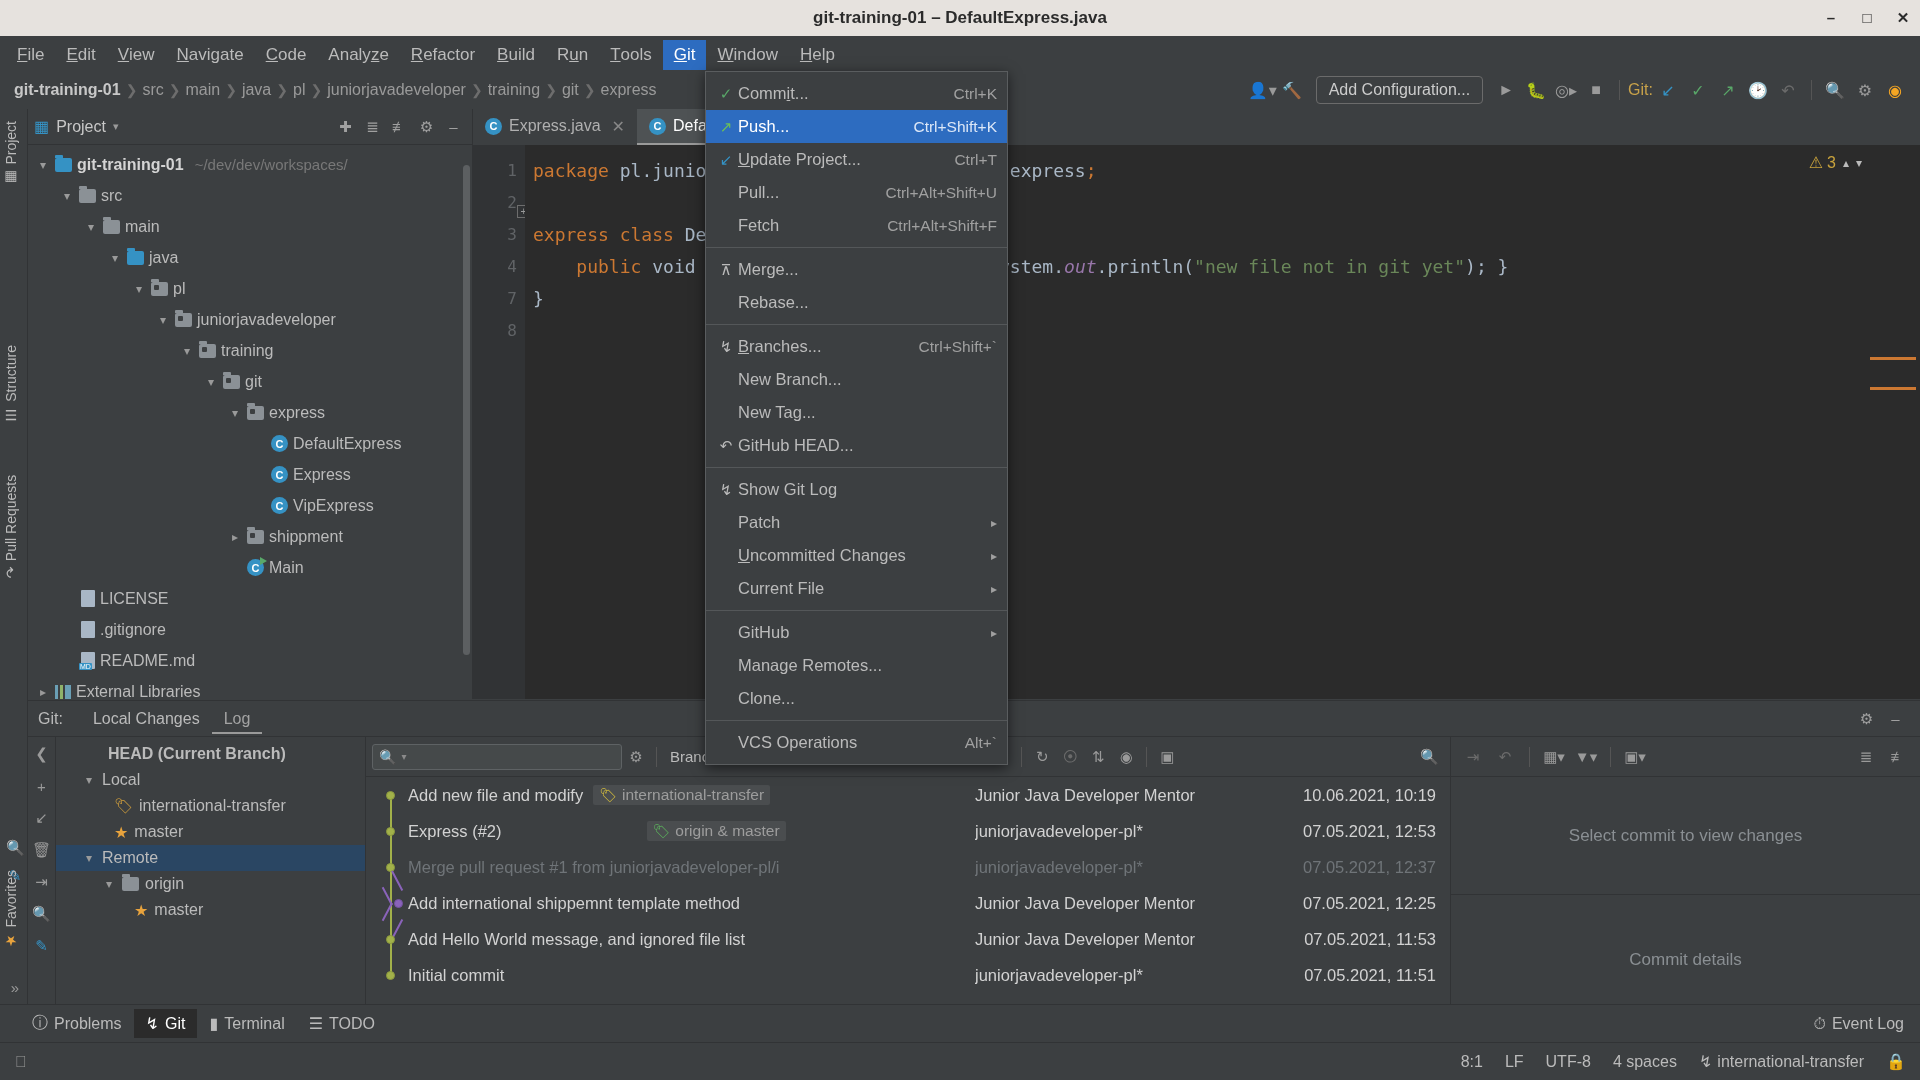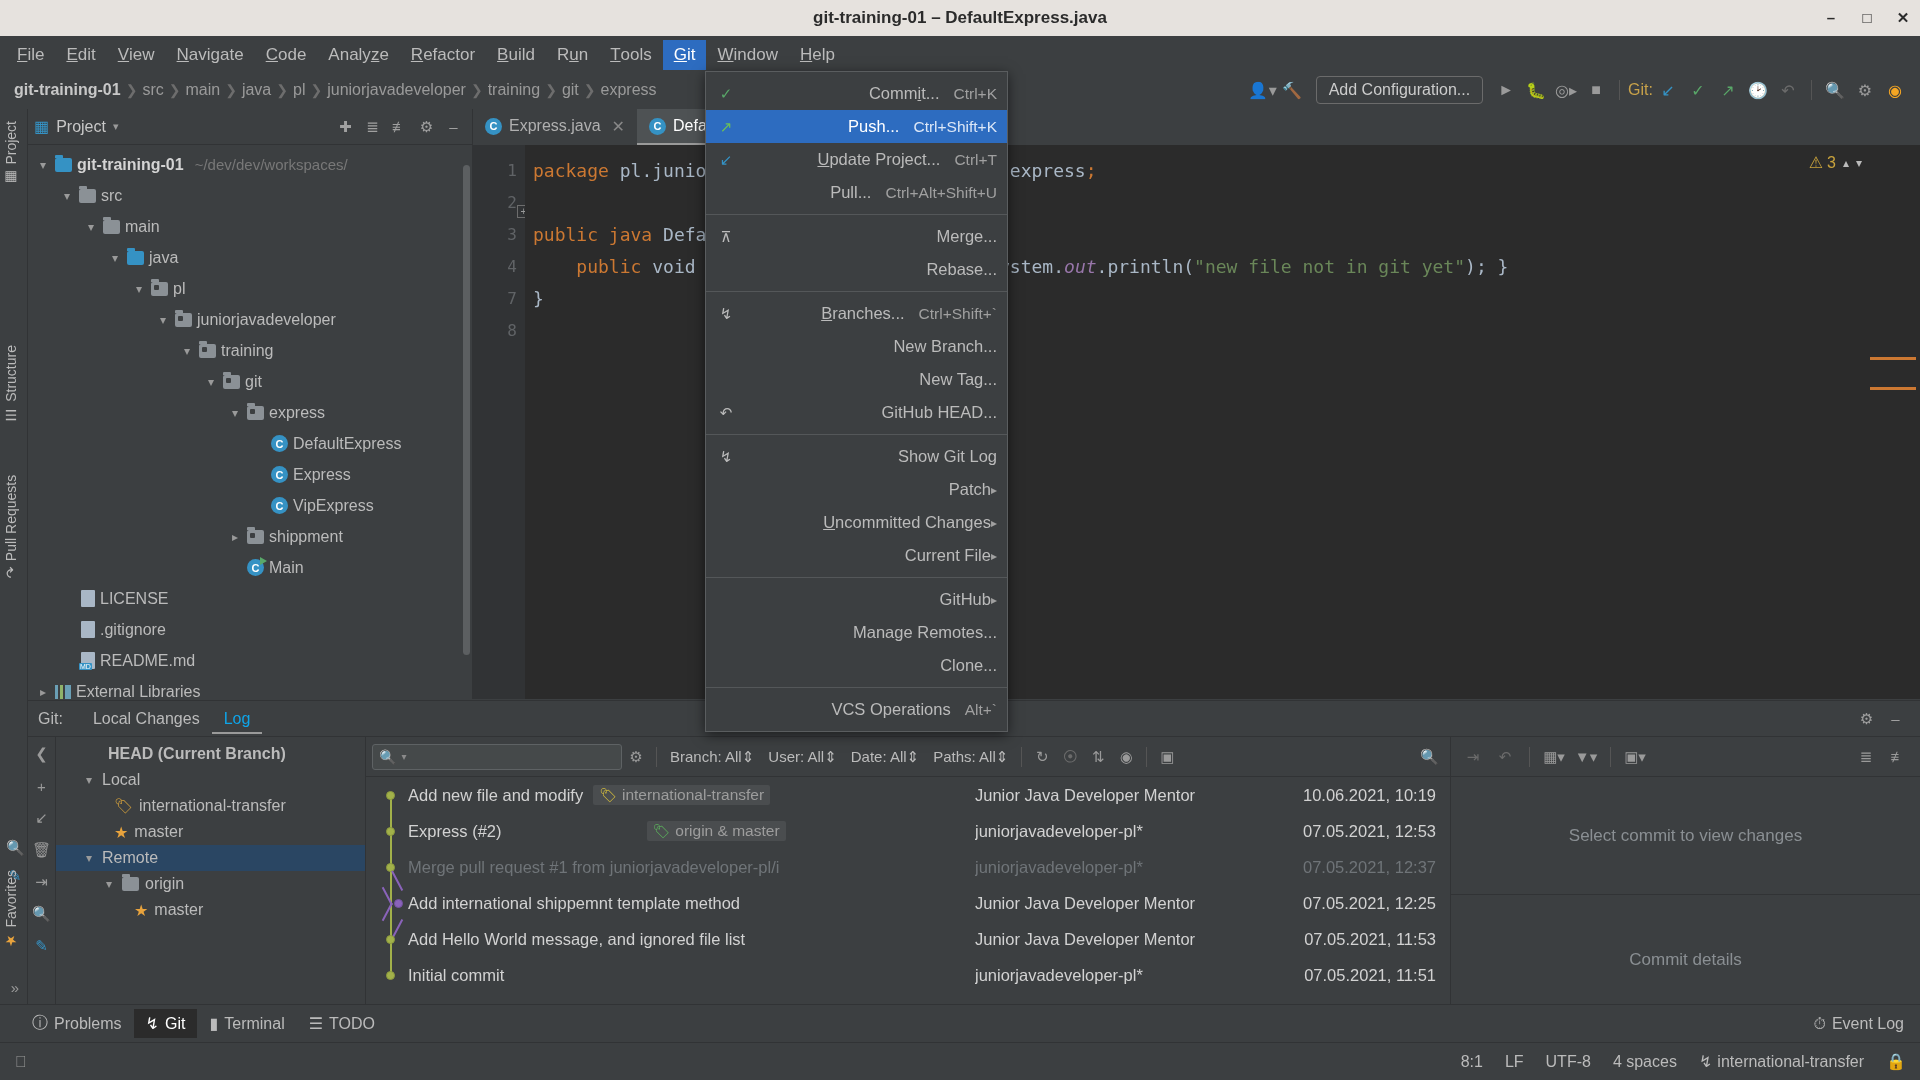--- a/index.html
+++ b/index.html
@@ -142,34 +142,34 @@
     position:absolute; top:71px; left:705px; width:303px;
     background:#3c3f41; border:1px solid #5a5d5f; box-shadow:0 3px 12px rgba(0,0,0,.55);
     padding:5px 0; z-index:50;
   }
   .mrow {
     height:33px; display:flex; align-items:center; padding:0 10px 0 8px;
     font-size:16.5px; color:#bbbbbb; cursor:pointer; position:relative;
   }
   .mrow.sel { background:#2d6cc0; color:#ffffff; }
   .mi-icon { width:24px; text-align:center; font-size:15px; flex:0 0 24px; }
-  .mi-label { flex:1;text-align:right; }
+  .mi-label { flex:1; }
   .mi-label u { text-decoration:underline; }
   .mi-key { color:#a0a0a0; font-size:15.5px; padding-left:14px; }
   .mrow.sel .mi-key { color:#dce7f7; }
   .mi-arrow { color:#a0a0a0; font-size:12px; }
   .mdivider { height:1px; background:#545759; margin:5px 0; }
 
   
   .gitwin { position:absolute; top:700px; left:28px; right:0; height:325px; background:#3c3f41;
             border-top:1px solid #313335; }
   .gitwin-head { height:36px; display:flex; align-items:center; padding-left:10px; gap:0; border-bottom:1px solid #313335; }
   .gw-title { font-size:16px; color:#bbb; margin-right:18px; }
   .gw-tab { font-size:16px; color:#bbb; padding:6px 12px 4px; cursor:pointer; border-bottom:2px solid transparent; }
-  .gw-tab.active { border-bottom:2px solid #9a9a9a; color:#0ea5e9; }
+  .gw-tab.active { border-bottom:2px solid #9a9a9a; color:#a3a3a3; }
   .gw-head-icons { margin-left:auto; display:flex; gap:4px; padding-right:12px; }
   .gw-body { position:absolute; top:36px; left:0; right:0; bottom:0; display:flex; }
 
   .branchrail { width:28px; background:#3c3f41; border-right:1px solid #313335;
                 display:flex; flex-direction:column; align-items:center; padding-top:6px; gap:10px; }
   .br-icon { width:22px; height:22px; display:flex; align-items:center; justify-content:center;
              font-size:15px; color:#9a9a9a; cursor:pointer; }
 
   .branchtree { width:310px; background:#3c3f41; border-right:1px solid #313335; padding-top:4px; font-size:16px; }
   .brow { height:26px; display:flex; align-items:center; gap:6px; padding-left:8px; cursor:pointer; color:#bbb; white-space:nowrap;}
@@ -448,21 +448,21 @@
       <div>3</div>
       <div>4</div>
       <div>7</div>
       <div>8</div>
     </div>
     <div class="foldmark">+</div>
 
     <div class="code">
       <div class="cline"><span class="k-orange">package </span><span class="k-plain">pl.juniorjavadeveloper.training.git.express</span><span class="k-orange">;</span></div>
       <div class="cline"></div>
-      <div class="cline"><span class="k-orange">public java</span><span class="k-plain"> DefaultExpress</span></div>
+      <div class="cline"><span class="k-orange">express class</span><span class="k-plain"> DefaultExpress</span></div>
       <div class="cline"><span class="k-orange">    public </span><span class="k-plain">void method(Express express) </span><span class="k-brace">{</span><span class="k-plain"> System.</span><span class="k-field">out</span><span class="k-plain">.println(</span><span class="k-str">"new file not in git yet"</span><span class="k-plain">);</span><span class="k-plain"> }</span></div>
       <div class="cline"><span class="k-plain">}</span></div>
       <div class="cline"></div>
     </div>
 
     <div class="inspect">
       <span class="warnbadge">
         <span>⚠</span>
         <span>3</span>
       </span>
@@ -486,20 +486,25 @@
     </div>
     <div class="mrow">
       <span class="mi-icon" style="color:#3592c4;">↙</span>
       <span class="mi-label"><u>U</u>pdate Project...</span>
       <span class="mi-key">Ctrl+T</span>
     </div>
     <div class="mrow">
       <span class="mi-icon"></span>
       <span class="mi-label">Pull...</span>
       <span class="mi-key">Ctrl+Alt+Shift+U</span>
+    </div>
+    <div class="mrow">
+      <span class="mi-icon"></span>
+      <span class="mi-label">Fetch</span>
+      <span class="mi-key">Ctrl+Alt+Shift+F</span>
     </div>
     <div class="mdivider"></div>
     <div class="mrow">
       <span class="mi-icon">⊼</span>
       <span class="mi-label">Merge...</span>
     </div>
     <div class="mrow">
       <span class="mi-icon"></span>
       <span class="mi-label">Rebase...</span>
     </div>

